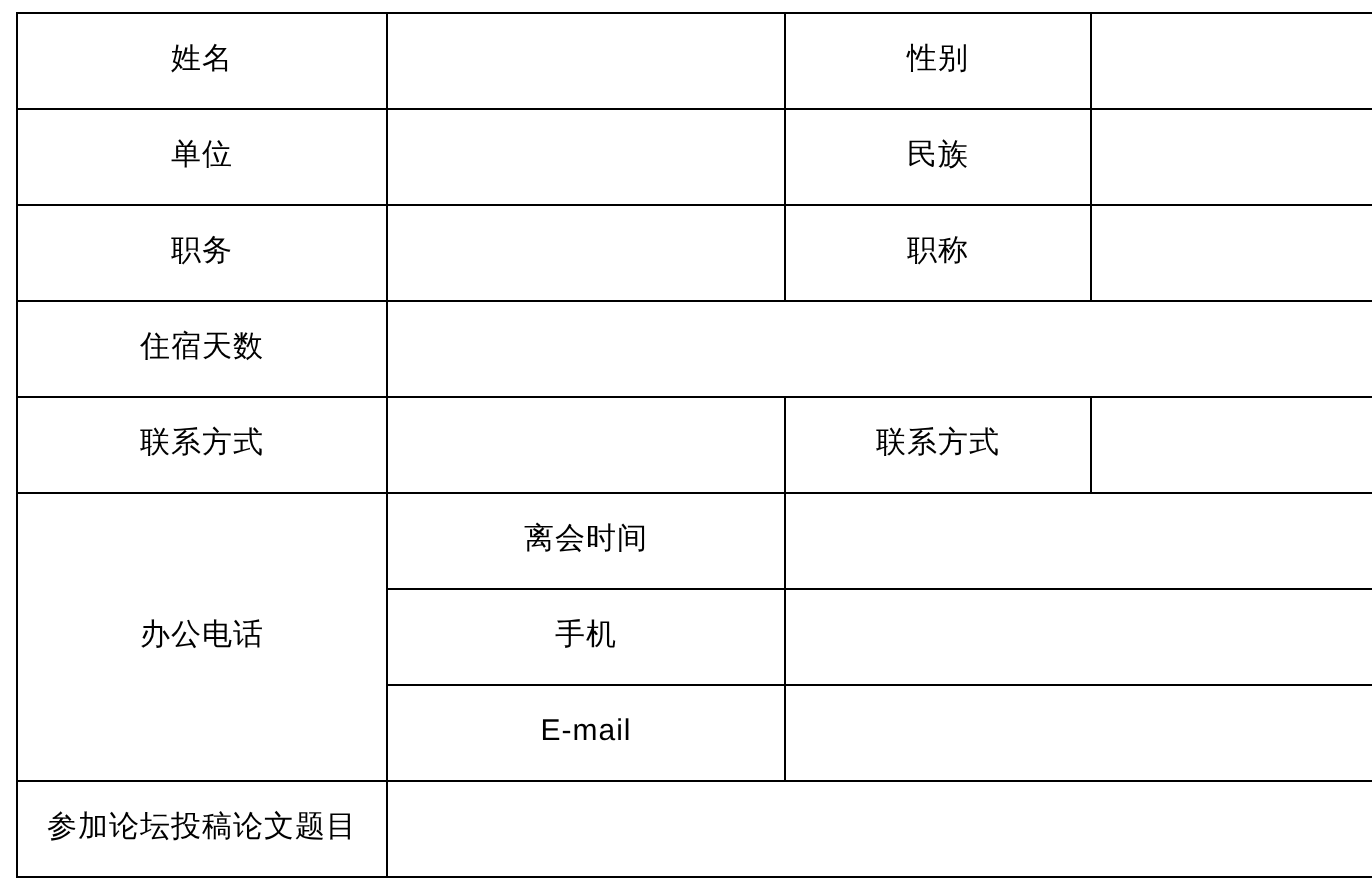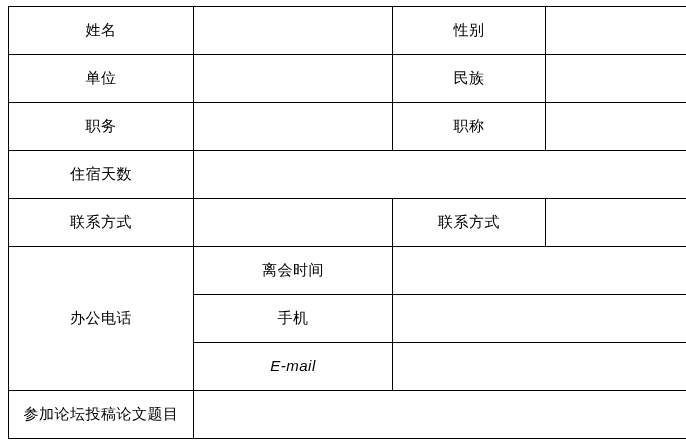--- a/index.html
+++ b/index.html
@@ -43,21 +43,20 @@
     font-size: 15px;
     letter-spacing: 0.5px;
   }
   td.value {
     font-size: 14px;
   }
   td.mono {
     font-family: "Liberation Mono", monospace;
     font-size: 14px;
     letter-spacing: 0.5px;
-    font-style: italic;
   }
   td.tall {
     height: 62px;
   }
   td.short {
     height: 40px;
   }
 </style>
 </head>
 <body>

